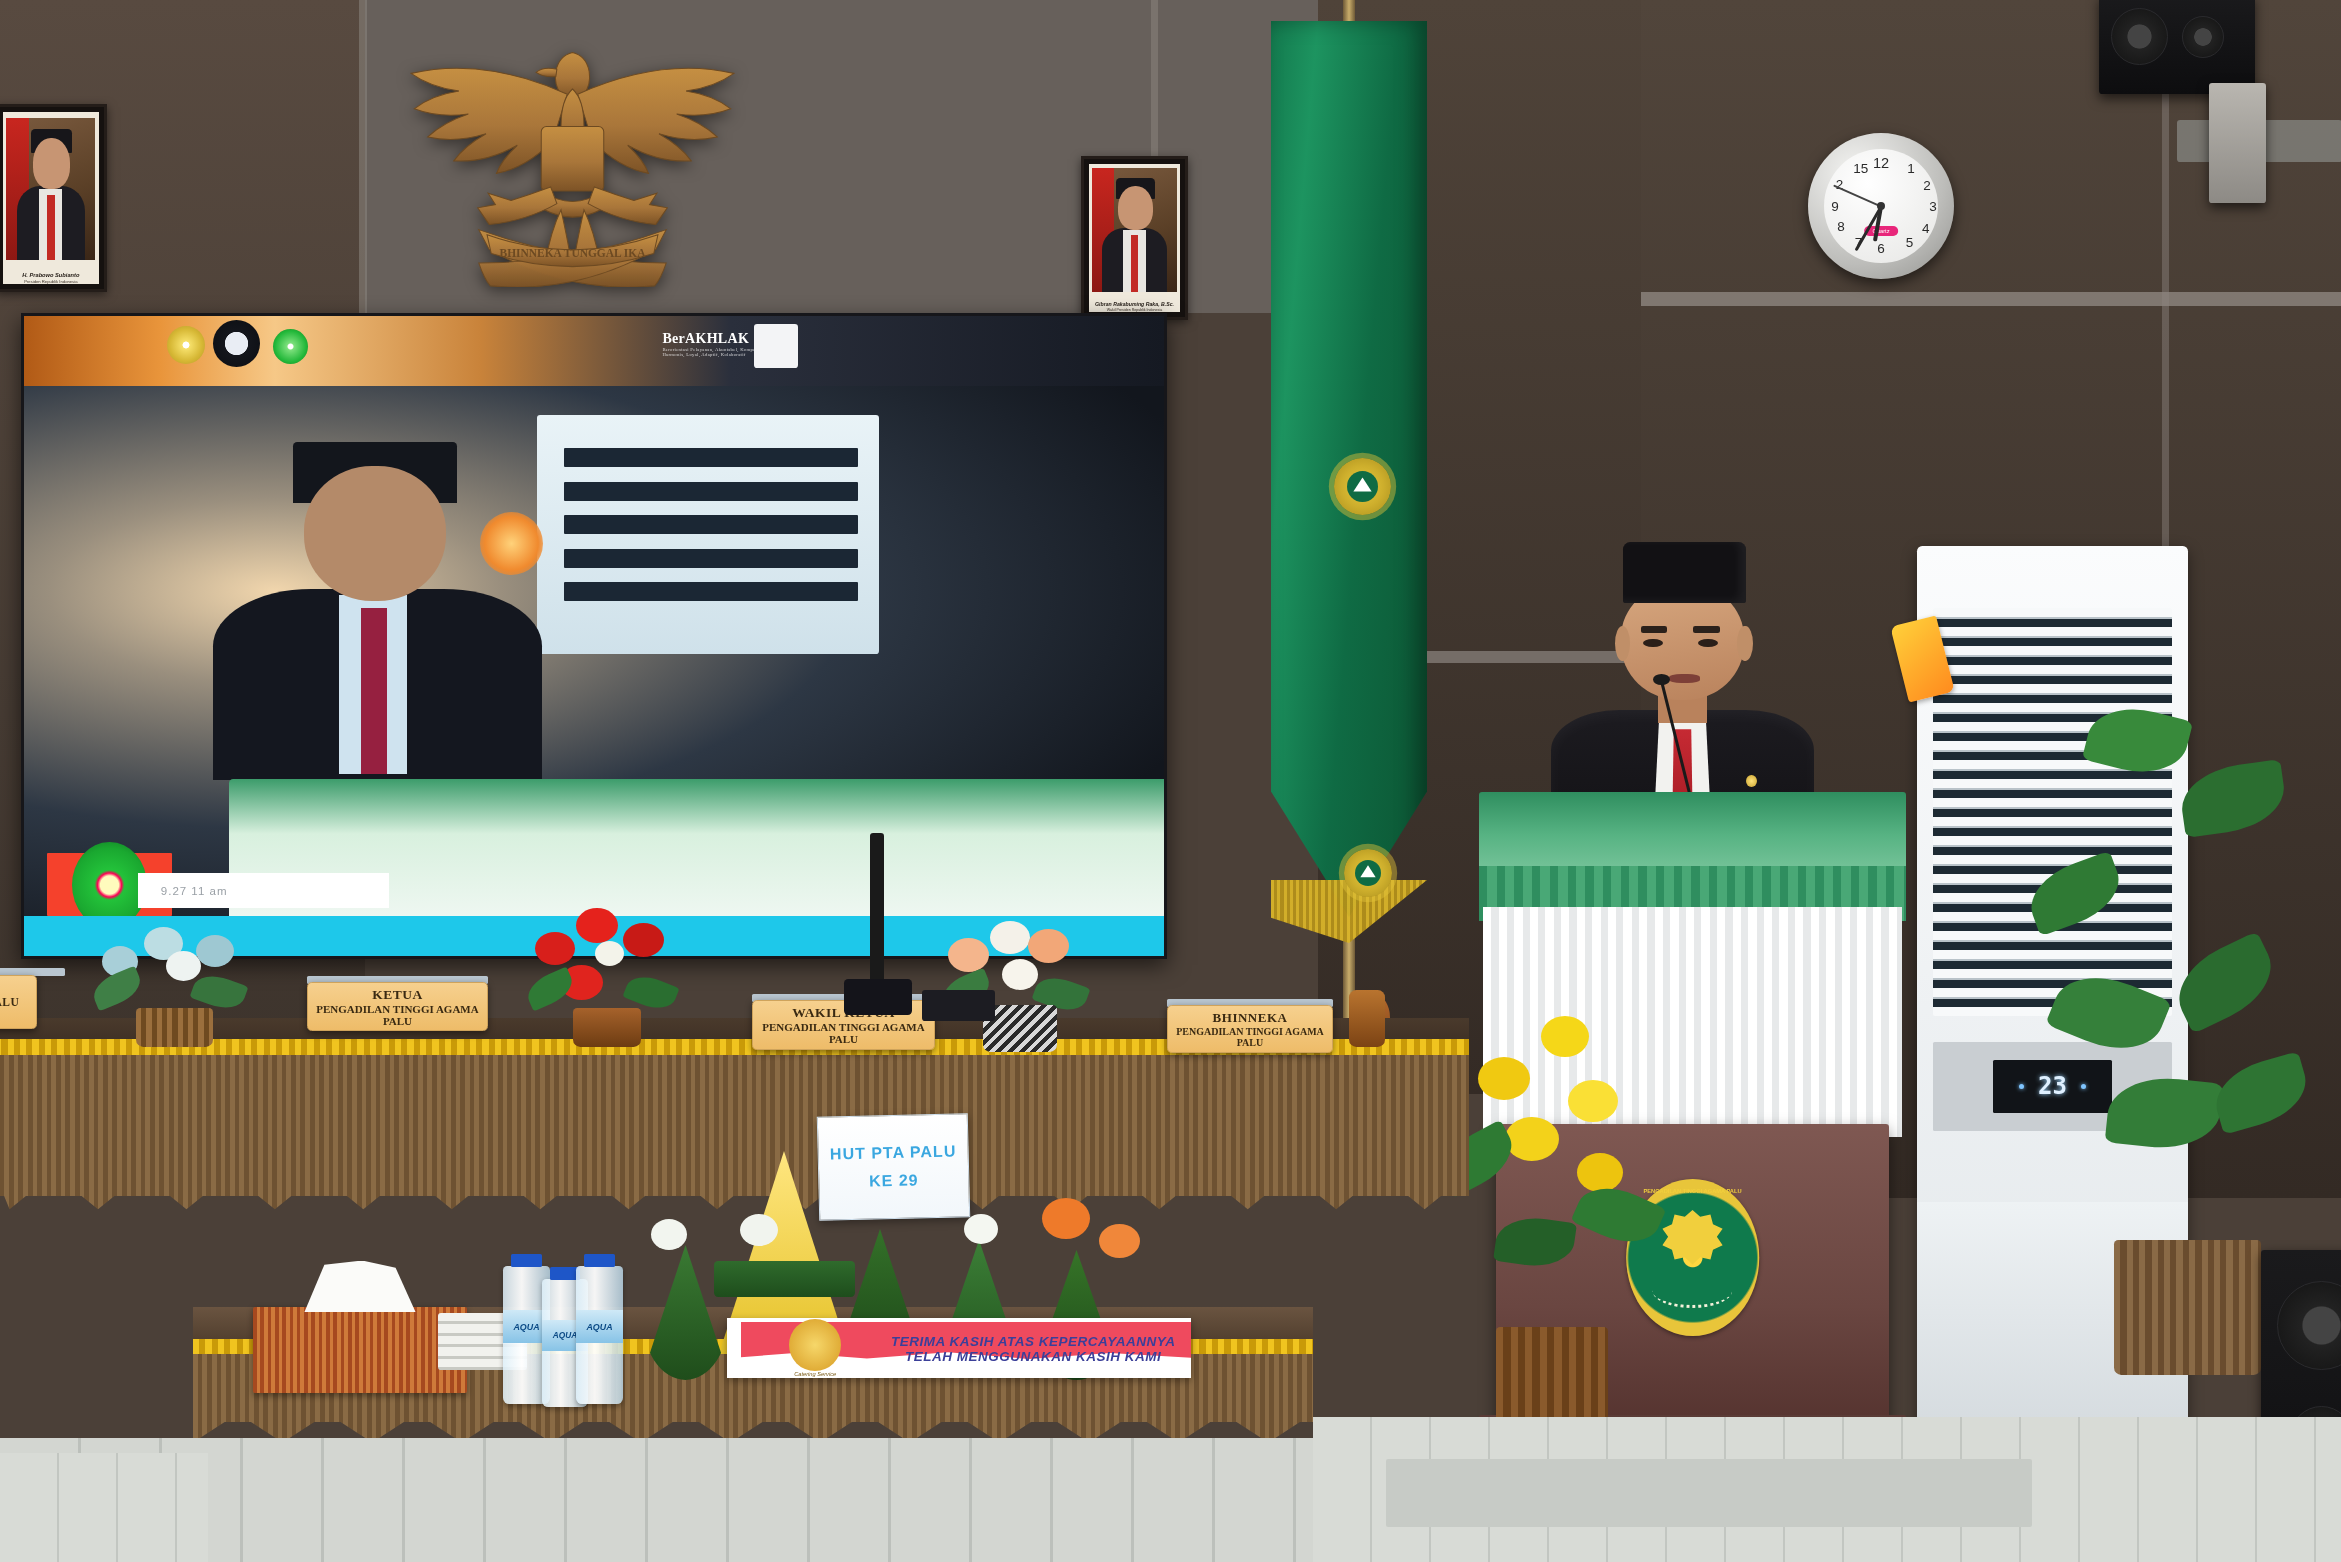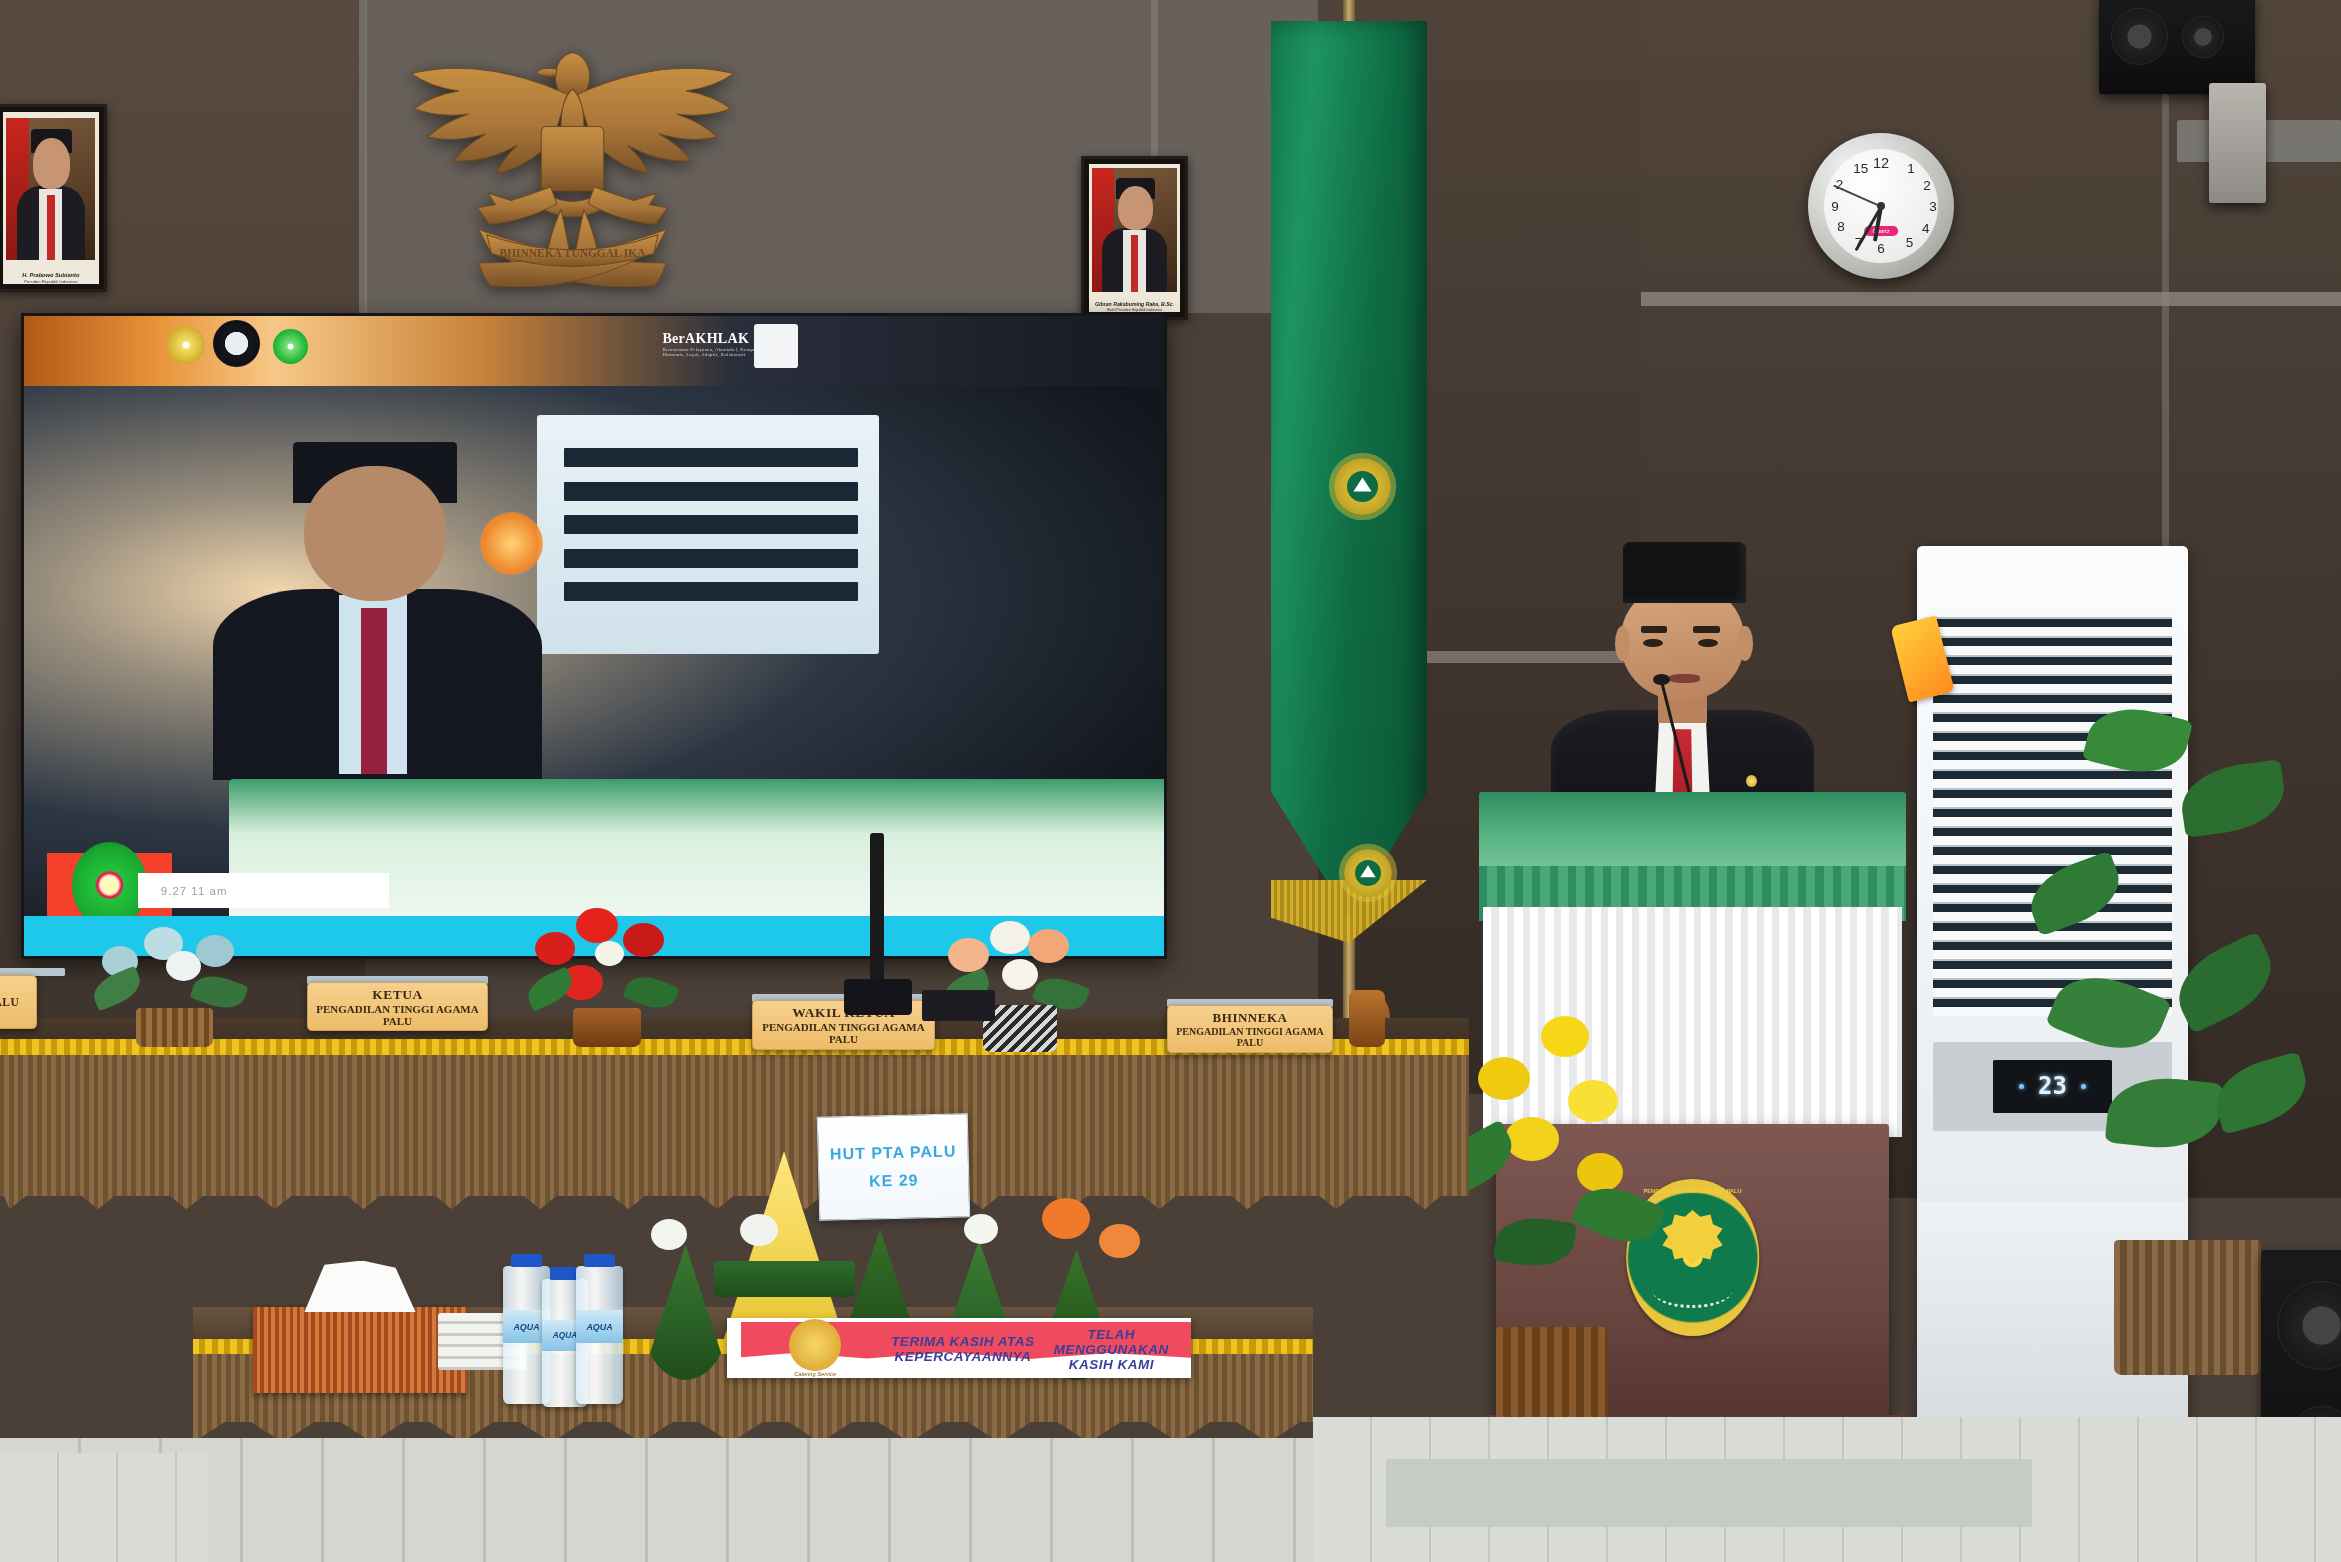--- a/index.html
+++ b/index.html
@@ -192,21 +192,21 @@
   
   .hutsign { position:absolute; background:linear-gradient(180deg,#ffffff,#f2f7fb);
      border:1px solid #cfe0ee; box-shadow:0 3.1px 8.3px rgba(0,0,0,.35);
      display:flex; flex-direction:column; align-items:center; justify-content:center;
      color:#3aa7e0; font-weight:bold; transform:rotate(-1.4deg); }
   .redbanner { position:absolute; background:#ffffff; box-shadow:0 3.1px 8.3px rgba(0,0,0,.4); overflow:hidden; }
   .redbanner .red { position:absolute; left:3%; right:0; top:6%; bottom:6%; background:#ef4a5e; }
   .redbanner .wave { position:absolute; left:3%; right:0; bottom:6%; height:46%; background:#fff;
      clip-path:polygon(0 38%,12% 22%,28% 42%,46% 20%,64% 44%,82% 22%,100% 40%,100% 100%,0 100%); }
   .redbanner .txt { position:absolute; left:34%; right:2%; top:14%; bottom:10%;
-     display:flex; justify-content:center; align-items:center;
+     display:flex; flex-direction:column; justify-content:center; align-items:center;
      color:#3b3f99; font-weight:bold; font-style:italic; letter-spacing:0.5px; text-align:center; }
   .redbanner .logo { position:absolute; left:10%; top:12%; width:18%; height:76%;
      display:flex; flex-direction:column; align-items:center; justify-content:center; }
   .redbanner .logo .mark { width:62%; aspect-ratio:1/1; border-radius:50%;
      background:radial-gradient(circle,#f6d76a,#d79a21); }
   .redbanner .logo .cs { color:#7a5a14; font-style:italic; }
 
   
   .tissue { position:absolute; background:repeating-linear-gradient(90deg,#a6491f 0 3.6px,#cf7a3a 3.6px 7.3px);
      border-radius:2.1px; box-shadow:0 2.6px 6.3px rgba(0,0,0,.4); }

